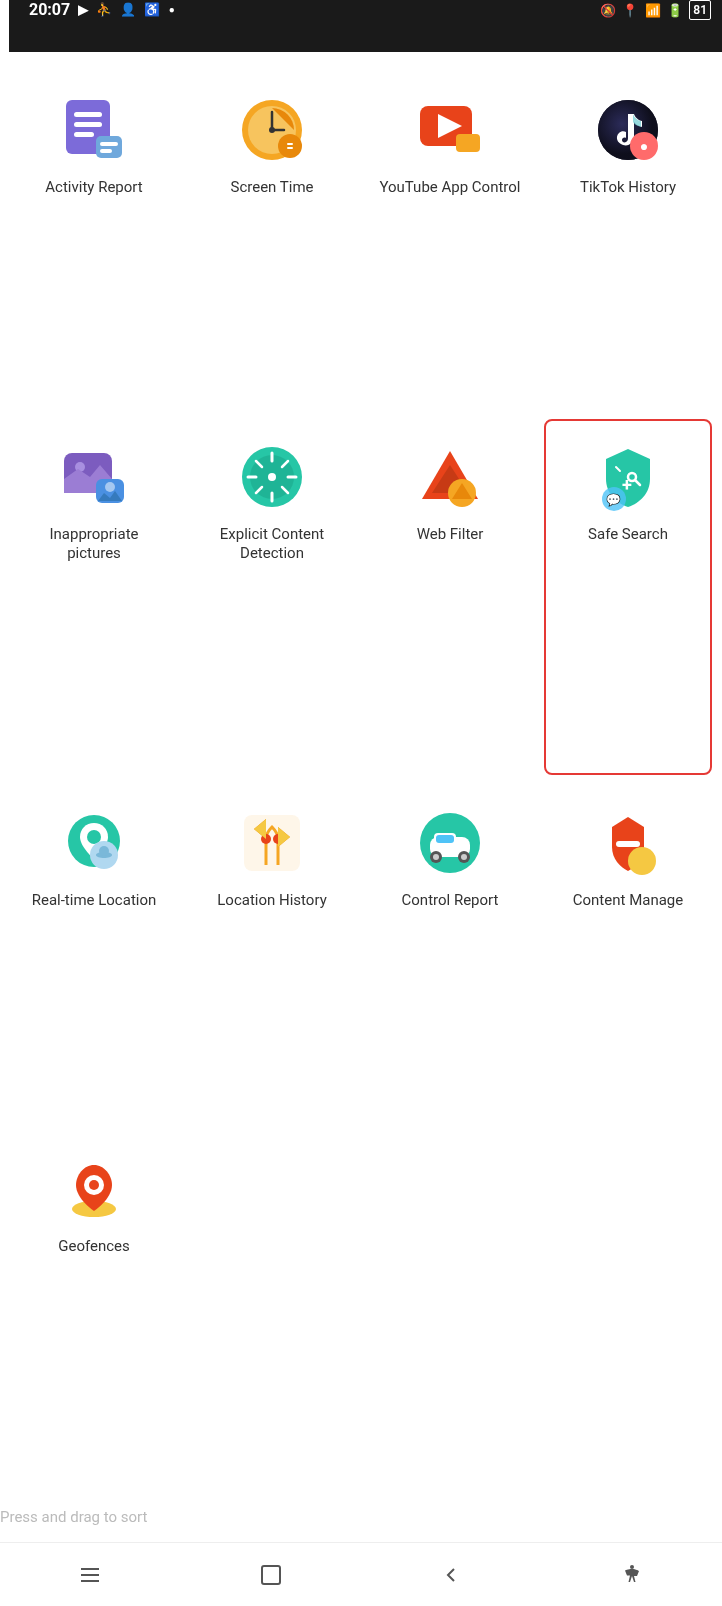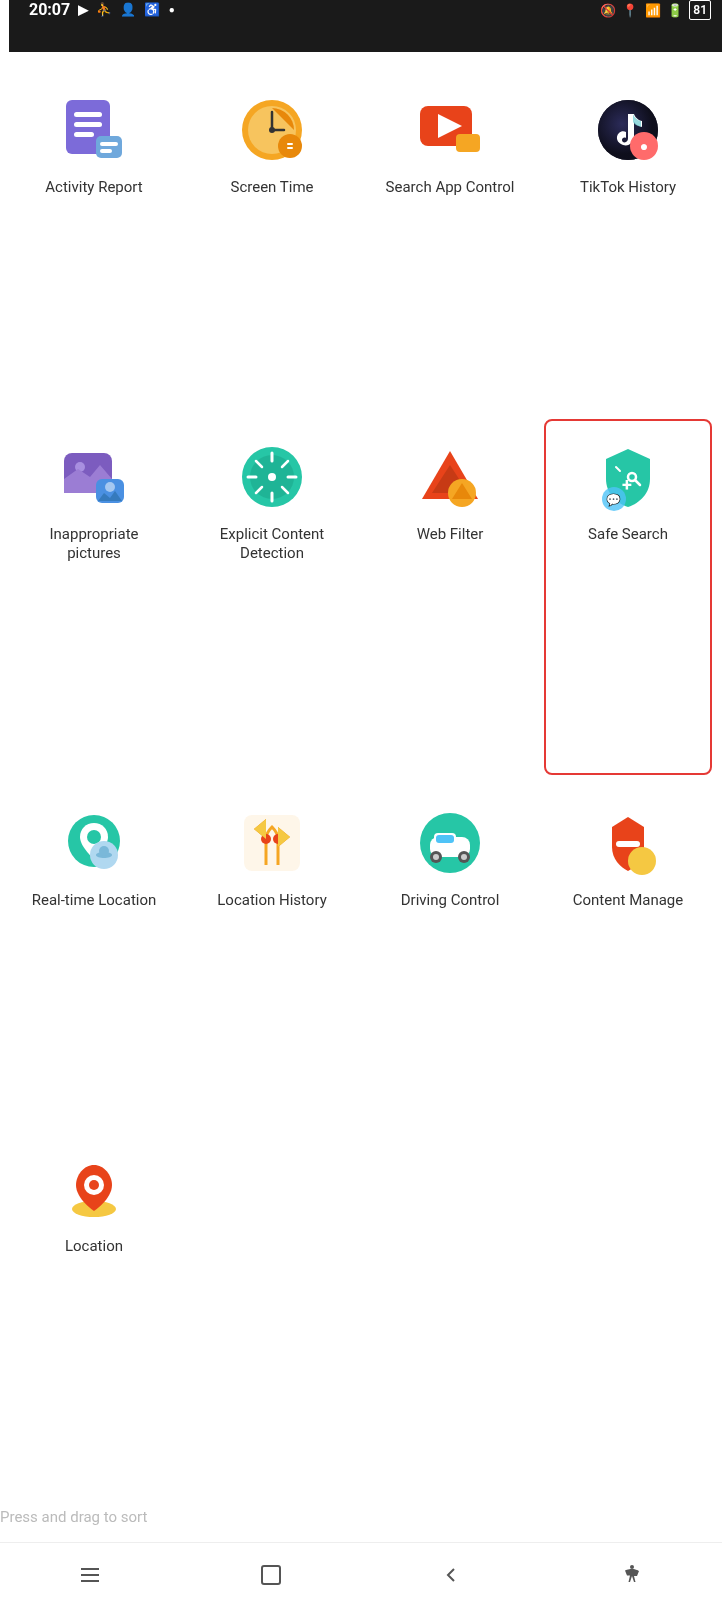--- a/index.html
+++ b/index.html
@@ -196,21 +196,21 @@
         <span class="feature-label">Screen Time</span>
       </div>
       <div class="feature-item">
         <div class="feature-icon">
       <svg width="68" height="68" viewBox="0 0 68 68">
         <rect x="4" y="10" width="52" height="40" rx="8" fill="#e8431a"></rect>
         <polygon points="22,18 46,30 22,42" fill="#fff"></polygon>
         <rect x="40" y="38" width="24" height="18" rx="4" fill="#f5a623"></rect>
       </svg>
         </div>
-        <span class="feature-label">Search App Control</span>
+        <span class="feature-label">YouTube App Control</span>
       </div>
       <div class="feature-item">
         <div class="feature-icon">
       <svg width="68" height="68" viewBox="0 0 68 68">
         <circle cx="34" cy="34" r="30" fill="#1a1a2e"></circle>
         <circle cx="34" cy="34" r="30" fill="url(#tt-grad)" opacity="0.9"></circle>
         <defs>
           <radialGradient id="tt-grad" cx="40%" cy="40%">
             <stop offset="0%" stop-color="#2d2d5e"></stop>
             <stop offset="100%" stop-color="#0d0d1a"></stop>
@@ -315,42 +315,42 @@
         <circle cx="34" cy="34" r="30" fill="#26c6a6"></circle>
         <rect x="14" y="28" width="40" height="20" rx="8" fill="#fff"></rect>
         <circle cx="20" cy="48" r="6" fill="#555"></circle>
         <circle cx="20" cy="48" r="3" fill="#ccc"></circle>
         <circle cx="48" cy="48" r="6" fill="#555"></circle>
         <circle cx="48" cy="48" r="3" fill="#ccc"></circle>
         <rect x="18" y="24" width="22" height="12" rx="4" fill="#fff"></rect>
         <rect x="20" y="26" width="18" height="8" rx="3" fill="#4fc3f7"></rect>
       </svg>
         </div>
-        <span class="feature-label">Driving Control</span>
+        <span class="feature-label">Control Report</span>
       </div>
       <div class="feature-item">
         <div class="feature-icon">
       <svg width="68" height="68" viewBox="0 0 68 68">
         <path d="M34 8 L50 18 L50 38 C50 50 42 58 34 62 C26 58 18 50 18 38 L18 18 Z" fill="#e8431a"></path>
         <rect x="22" y="32" width="24" height="6" rx="3" fill="#fff"></rect>
         <circle cx="48" cy="52" r="14" fill="#f5c842"></circle>
       </svg>
         </div>
         <span class="feature-label">Content Manage</span>
       </div>
       <div class="feature-item">
         <div class="feature-icon">
       <svg width="68" height="68" viewBox="0 0 68 68">
         <ellipse cx="34" cy="54" rx="22" ry="8" fill="#f5c842"></ellipse>
         <path d="M34 10 C24 10 16 20 16 30 C16 44 34 56 34 56 C34 56 52 44 52 30 C52 20 44 10 34 10Z" fill="#e8431a"></path>
         <circle cx="34" cy="30" r="10" fill="#fff"></circle>
         <circle cx="34" cy="30" r="5" fill="#e8431a"></circle>
       </svg>
         </div>
-        <span class="feature-label">Location</span>
+        <span class="feature-label">Geofences</span>
       </div>
     </div>
 
   <div class="bottom-hint">Press and drag to sort</div>
 
 </div>
 
 <div class="bottom-nav">
   <button class="nav-btn">
     <svg width="24" height="24" viewBox="0 0 24 24" fill="none" stroke="#555" stroke-width="2">

